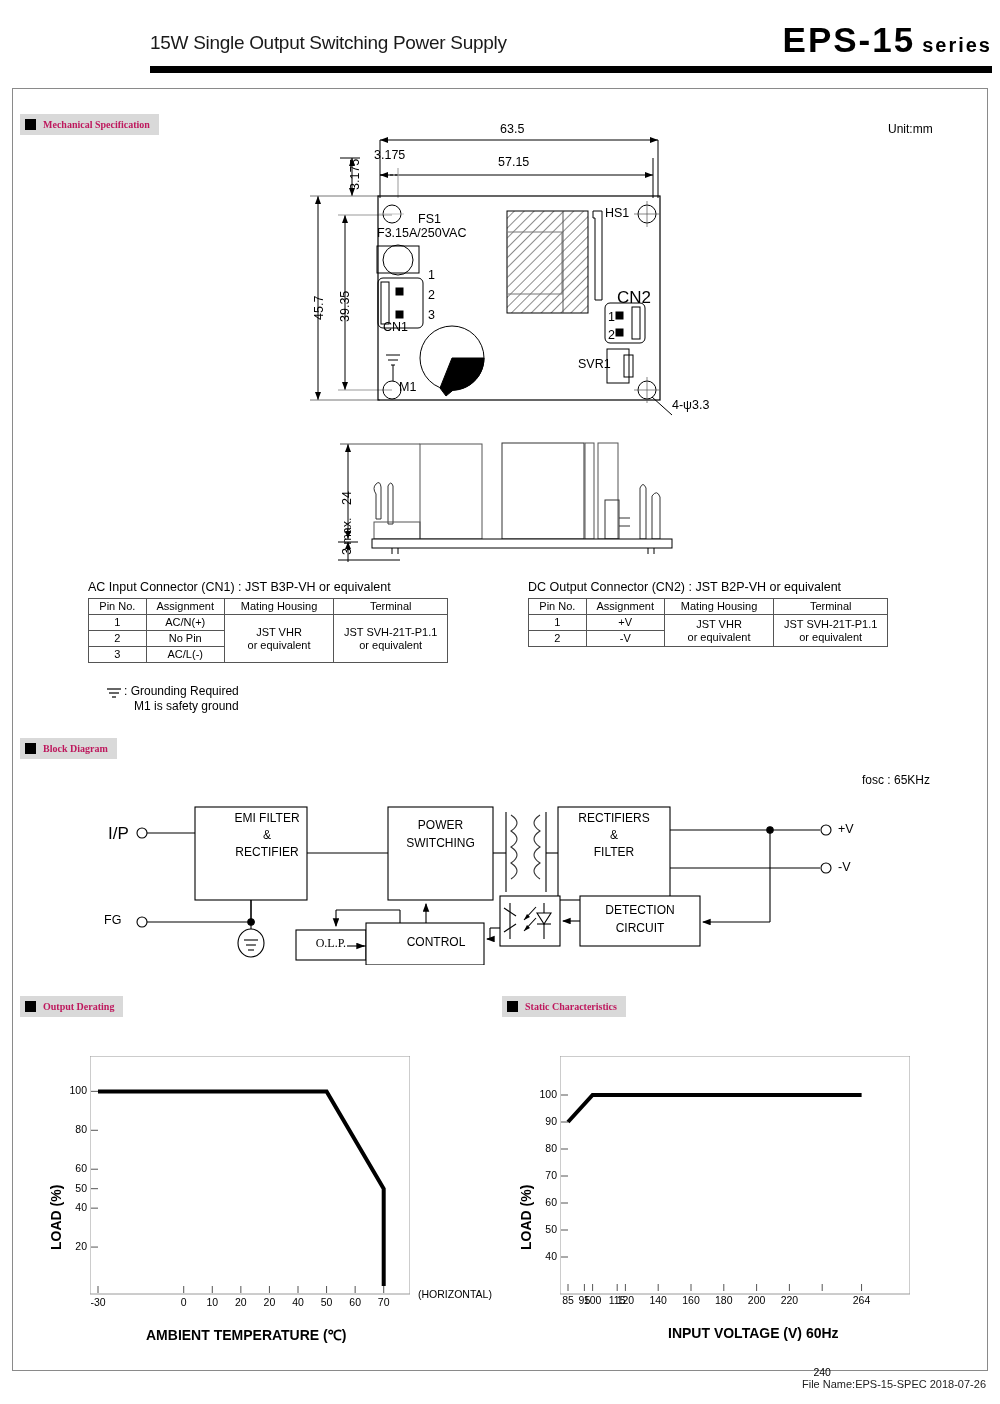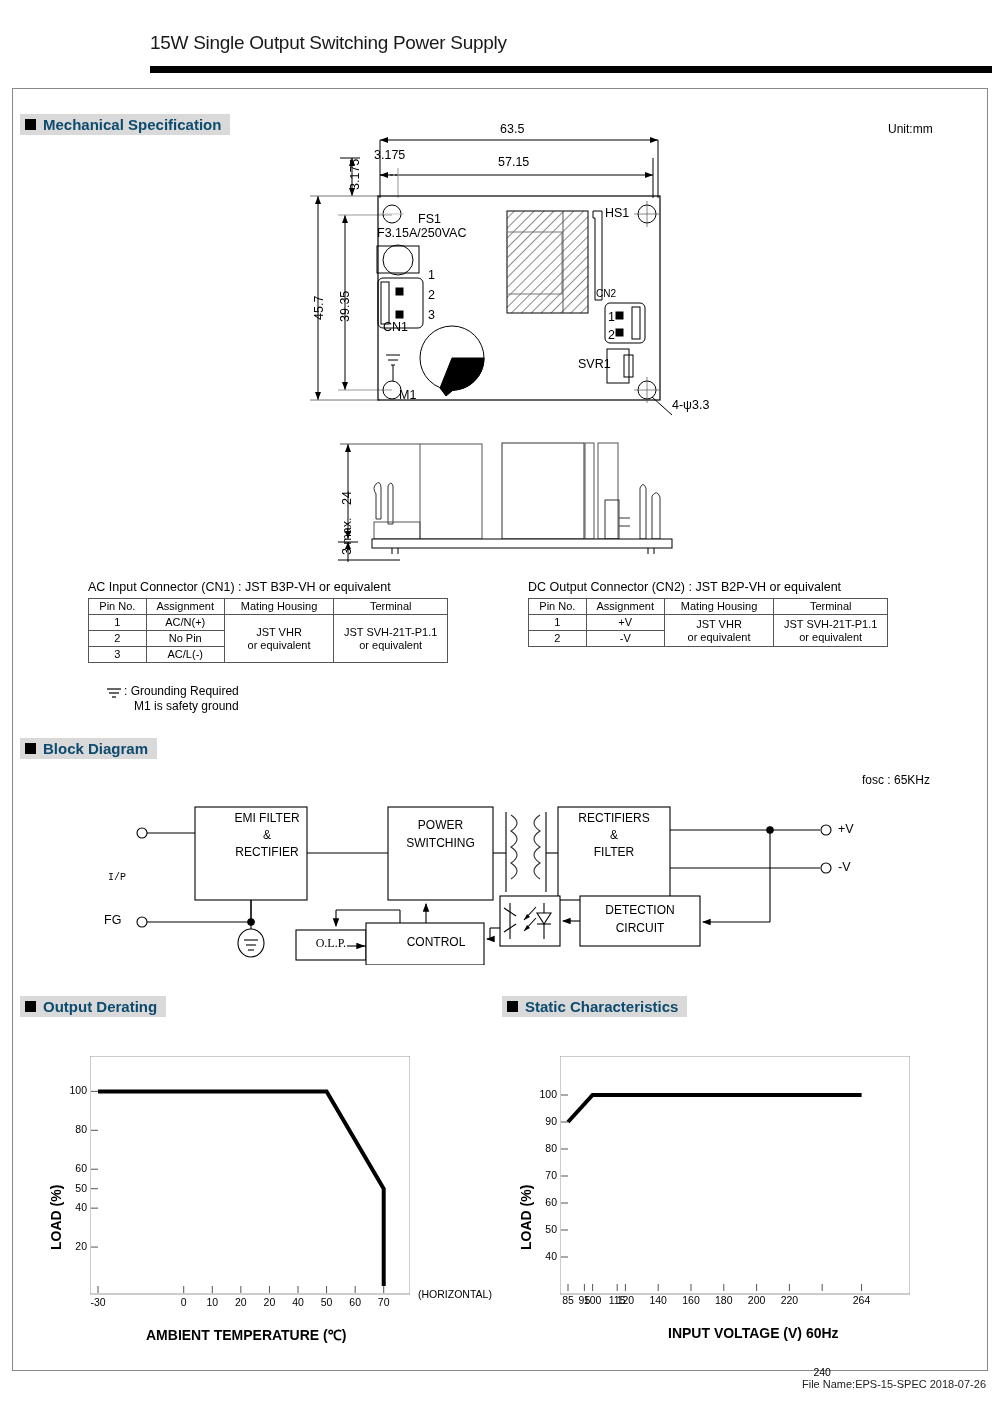--- a/index.html
+++ b/index.html
@@ -81,22 +81,22 @@
     background: #d9d9d9;
     height: 21px;
     display: flex; align-items: center;
     padding: 0 9px 0 5px;
   }
   .sect-head .bullet {
     width: 11px; height: 11px; background: #000;
     display: inline-block; margin-right: 7px;
   }
   .sect-head .txt {
-    font-size: 15px; font-weight: bold; color: #0c4a6e;
-    font-family: Liberation Sans, sans-serif;
+    font-size: 10px; font-weight: bold; color: #be185d;
+    font-family: Liberation Serif, serif;
     white-space: nowrap;
   }
 
   
   .t {
     position: absolute;
     font-family: "Liberation Sans", sans-serif;
     color: #000; white-space: nowrap;
   }
   .vt { transform-origin: 0 0; }
@@ -144,20 +144,23 @@
     font-family: "Liberation Sans", sans-serif;
   }
 </style>
 </head>
 <body>
 
 <div id="page">
 
   <div id="header">
     <div id="header-title">15W Single Output Switching Power Supply</div>
+    <div id="header-series">
+      <span id="series-model">EPS-15</span><span id="series-word">series</span>
+    </div>
     <div id="header-rule"></div>
   </div>
 
   <div id="page-frame"></div>
 
   <div class="sect-head" style="left:20px; top:114px;">
     <span class="bullet"></span>
     <span class="txt">Mechanical Specification</span>
   </div>
 
@@ -255,23 +258,23 @@
   <div class="t vt" style="left:348px; top:190px; font-size:12.5px; transform:rotate(-90deg);">3.175</div>
   <div class="t vt" style="left:312px; top:320px; font-size:12.5px; transform:rotate(-90deg);">45.7</div>
   <div class="t vt" style="left:338px; top:322px; font-size:12.5px; transform:rotate(-90deg);">39.35</div>
 
   <div class="t" style="left:418px; top:212px; font-size:12.5px;">FS1</div>
   <div class="t" style="left:377px; top:226px; font-size:12.5px;">F3.15A/250VAC</div>
   <div class="t" style="left:428px; top:268px; font-size:12.5px;">1</div>
   <div class="t" style="left:428px; top:288px; font-size:12.5px;">2</div>
   <div class="t" style="left:428px; top:308px; font-size:12.5px;">3</div>
   <div class="t" style="left:383px; top:320px; font-size:12.5px;">CN1</div>
-  <div class="t" style="left:399px; top:388px; font-size:12.5px;">M1</div>
+  <div class="t" style="left:399px; top:380px; font-size:12.5px;">M1</div>
   <div class="t" style="left:605px; top:206px; font-size:12.5px;">HS1</div>
-  <div class="t" style="left:596px; top:288px; font-size:10px;">CN2</div>
+  <div class="t" style="left:617px; top:288px; font-size:17px;">CN2</div>
   <div class="t" style="left:608px; top:310px; font-size:12.5px;">1</div>
   <div class="t" style="left:608px; top:328px; font-size:12.5px;">2</div>
   <div class="t" style="left:578px; top:357px; font-size:12.5px;">SVR1</div>
   <div class="t" style="left:672px; top:398px; font-size:12.5px;">4-ψ3.3</div>
 
   <svg style="position:absolute; left:280px; top:432px;" width="420" height="130">
     <g fill="none" stroke="#000" stroke-width="1">
 
       <line x1="68" y1="12" x2="68" y2="107"></line>
       <polygon points="68,12 65,20 71,20" fill="#000" stroke="none"></polygon>
@@ -459,21 +462,21 @@
       <rect x="480" y="96" width="120" height="50" fill="#fff"></rect>
 
       <line x1="670" y1="122" x2="603" y2="122" marker-end="url(#arr)"></line>
 
       <line x1="400" y1="128" x2="390" y2="128"></line>
       <line x1="390" y1="128" x2="390" y2="139"></line>
       <line x1="390" y1="139" x2="387" y2="139" marker-end="url(#arr)"></line>
     </g>
   </svg>
 
-  <div class="t" style="left:108px; top:872px; font-size:10px;font-family:Liberation Mono, monospace;">I/P</div>
+  <div class="t" style="left:108px; top:824px; font-size:17px;">I/P</div>
   <div class="t" style="left:104px; top:913px; font-size:12.5px;">FG</div>
   <div class="t" style="left:838px; top:822px; font-size:12.5px;">+V</div>
   <div class="t" style="left:838px; top:860px; font-size:12.5px;">-V</div>
 
   <div class="t" style="left:211px; top:811px; width:112px; text-align:center; font-size:12px;">EMI  FILTER</div>
   <div class="t" style="left:211px; top:828px; width:112px; text-align:center; font-size:12px;">&amp;</div>
   <div class="t" style="left:211px; top:845px; width:112px; text-align:center; font-size:12px;">RECTIFIER</div>
 
   <div class="t" style="left:388px; top:818px; width:105px; text-align:center; font-size:12px;">POWER</div>
   <div class="t" style="left:388px; top:836px; width:105px; text-align:center; font-size:12px;">SWITCHING</div>

